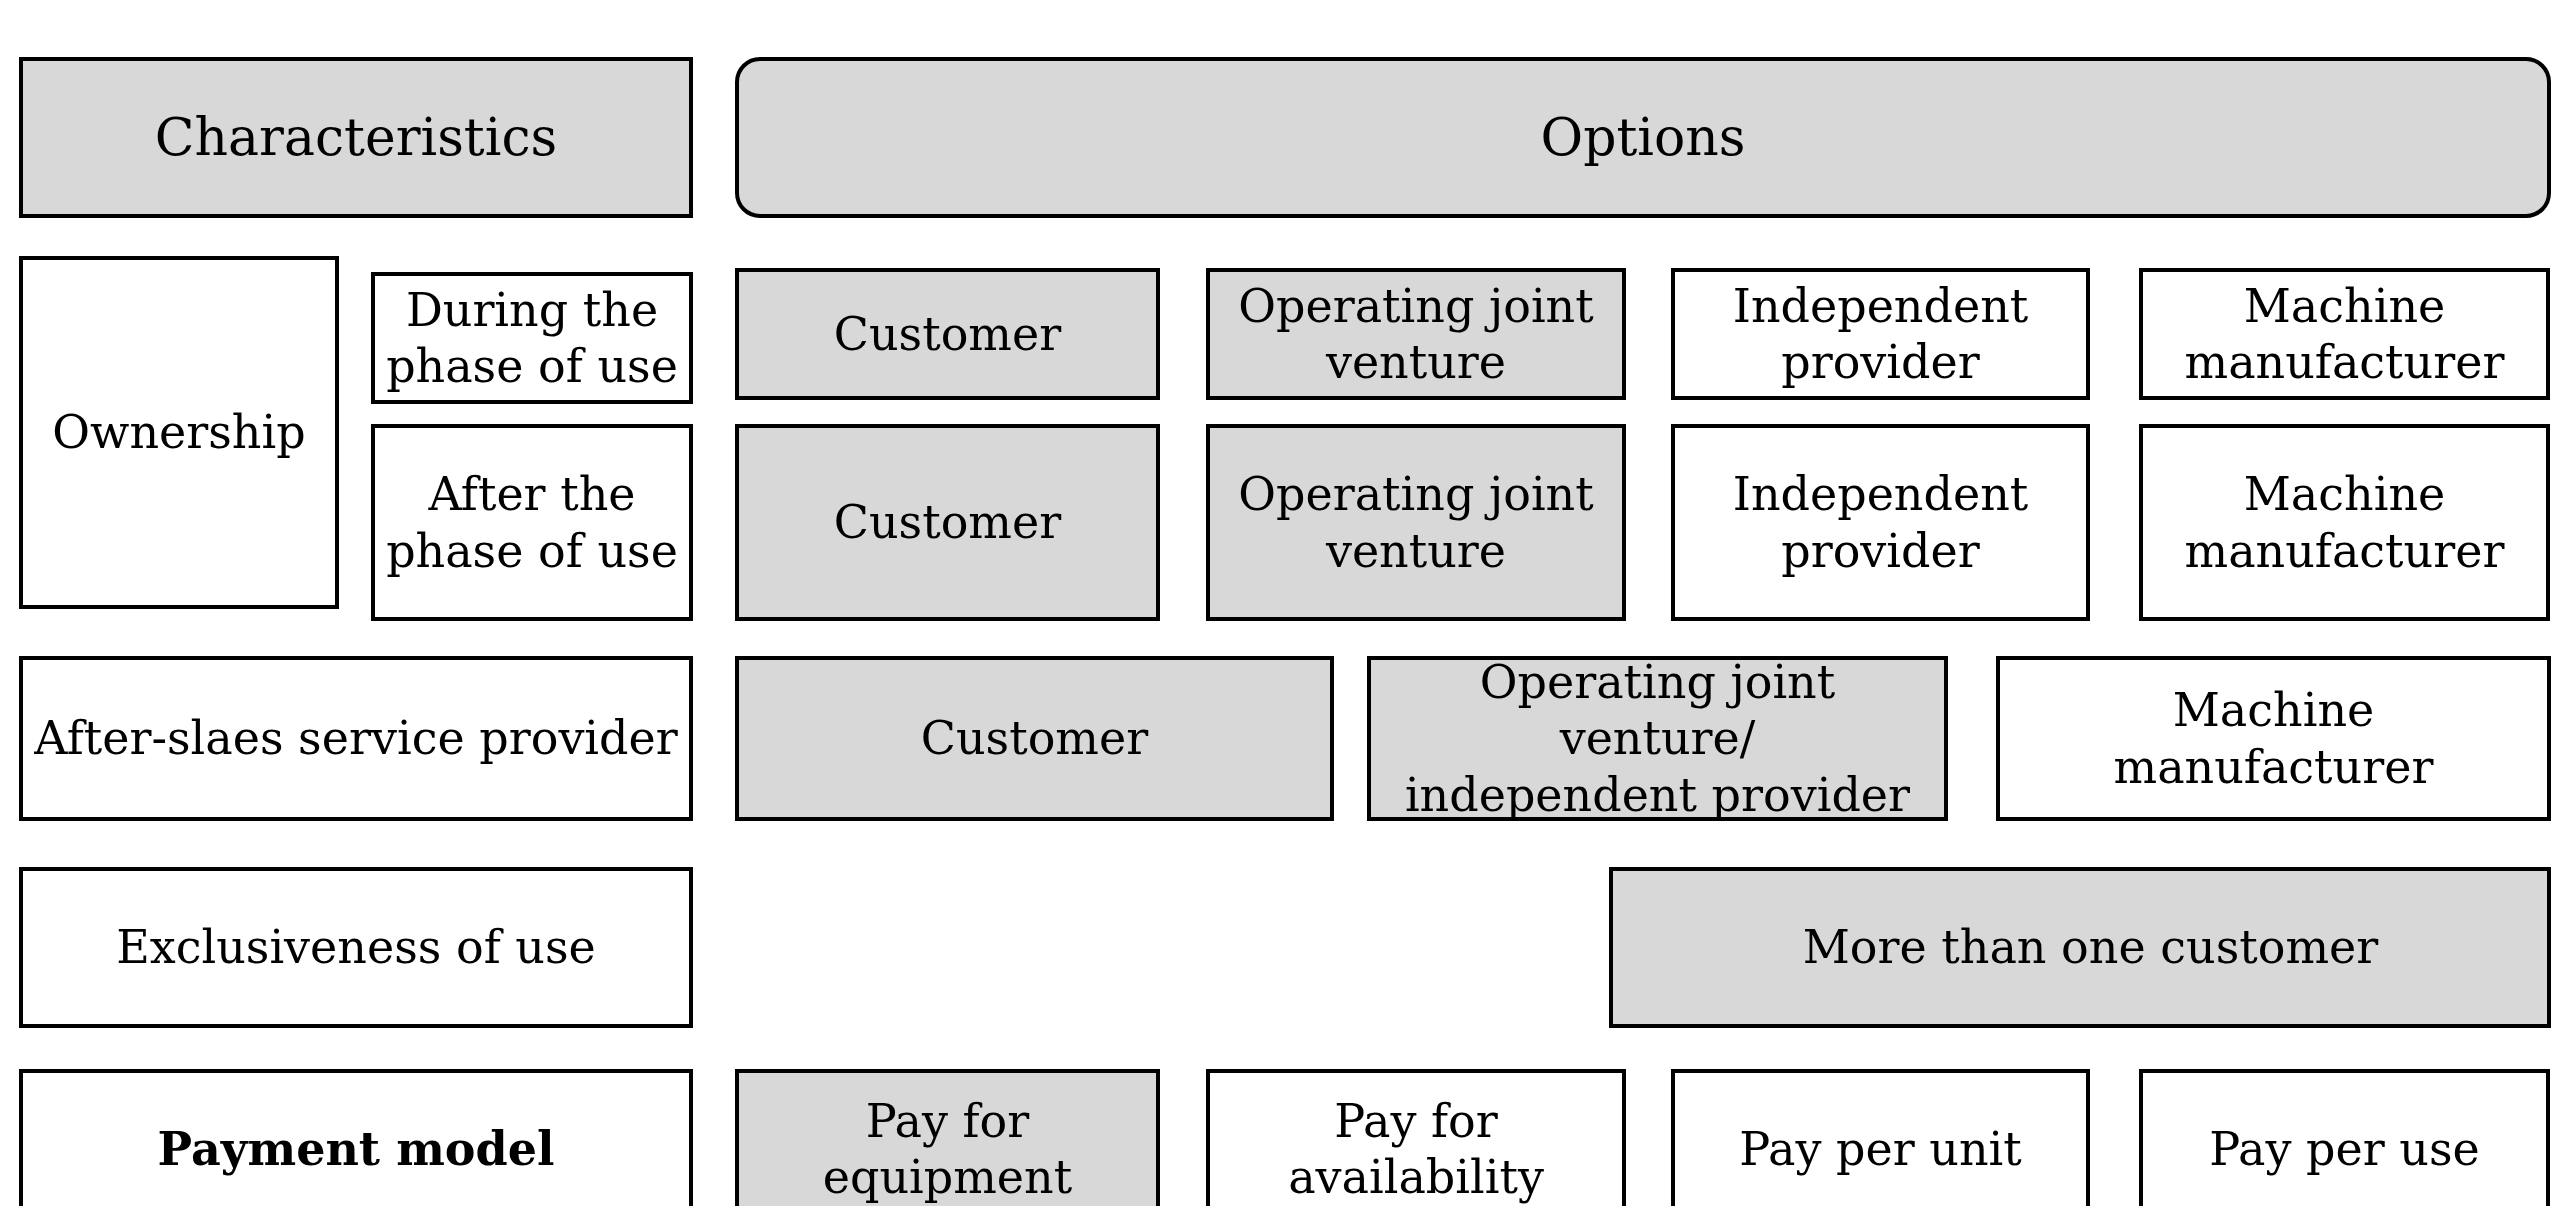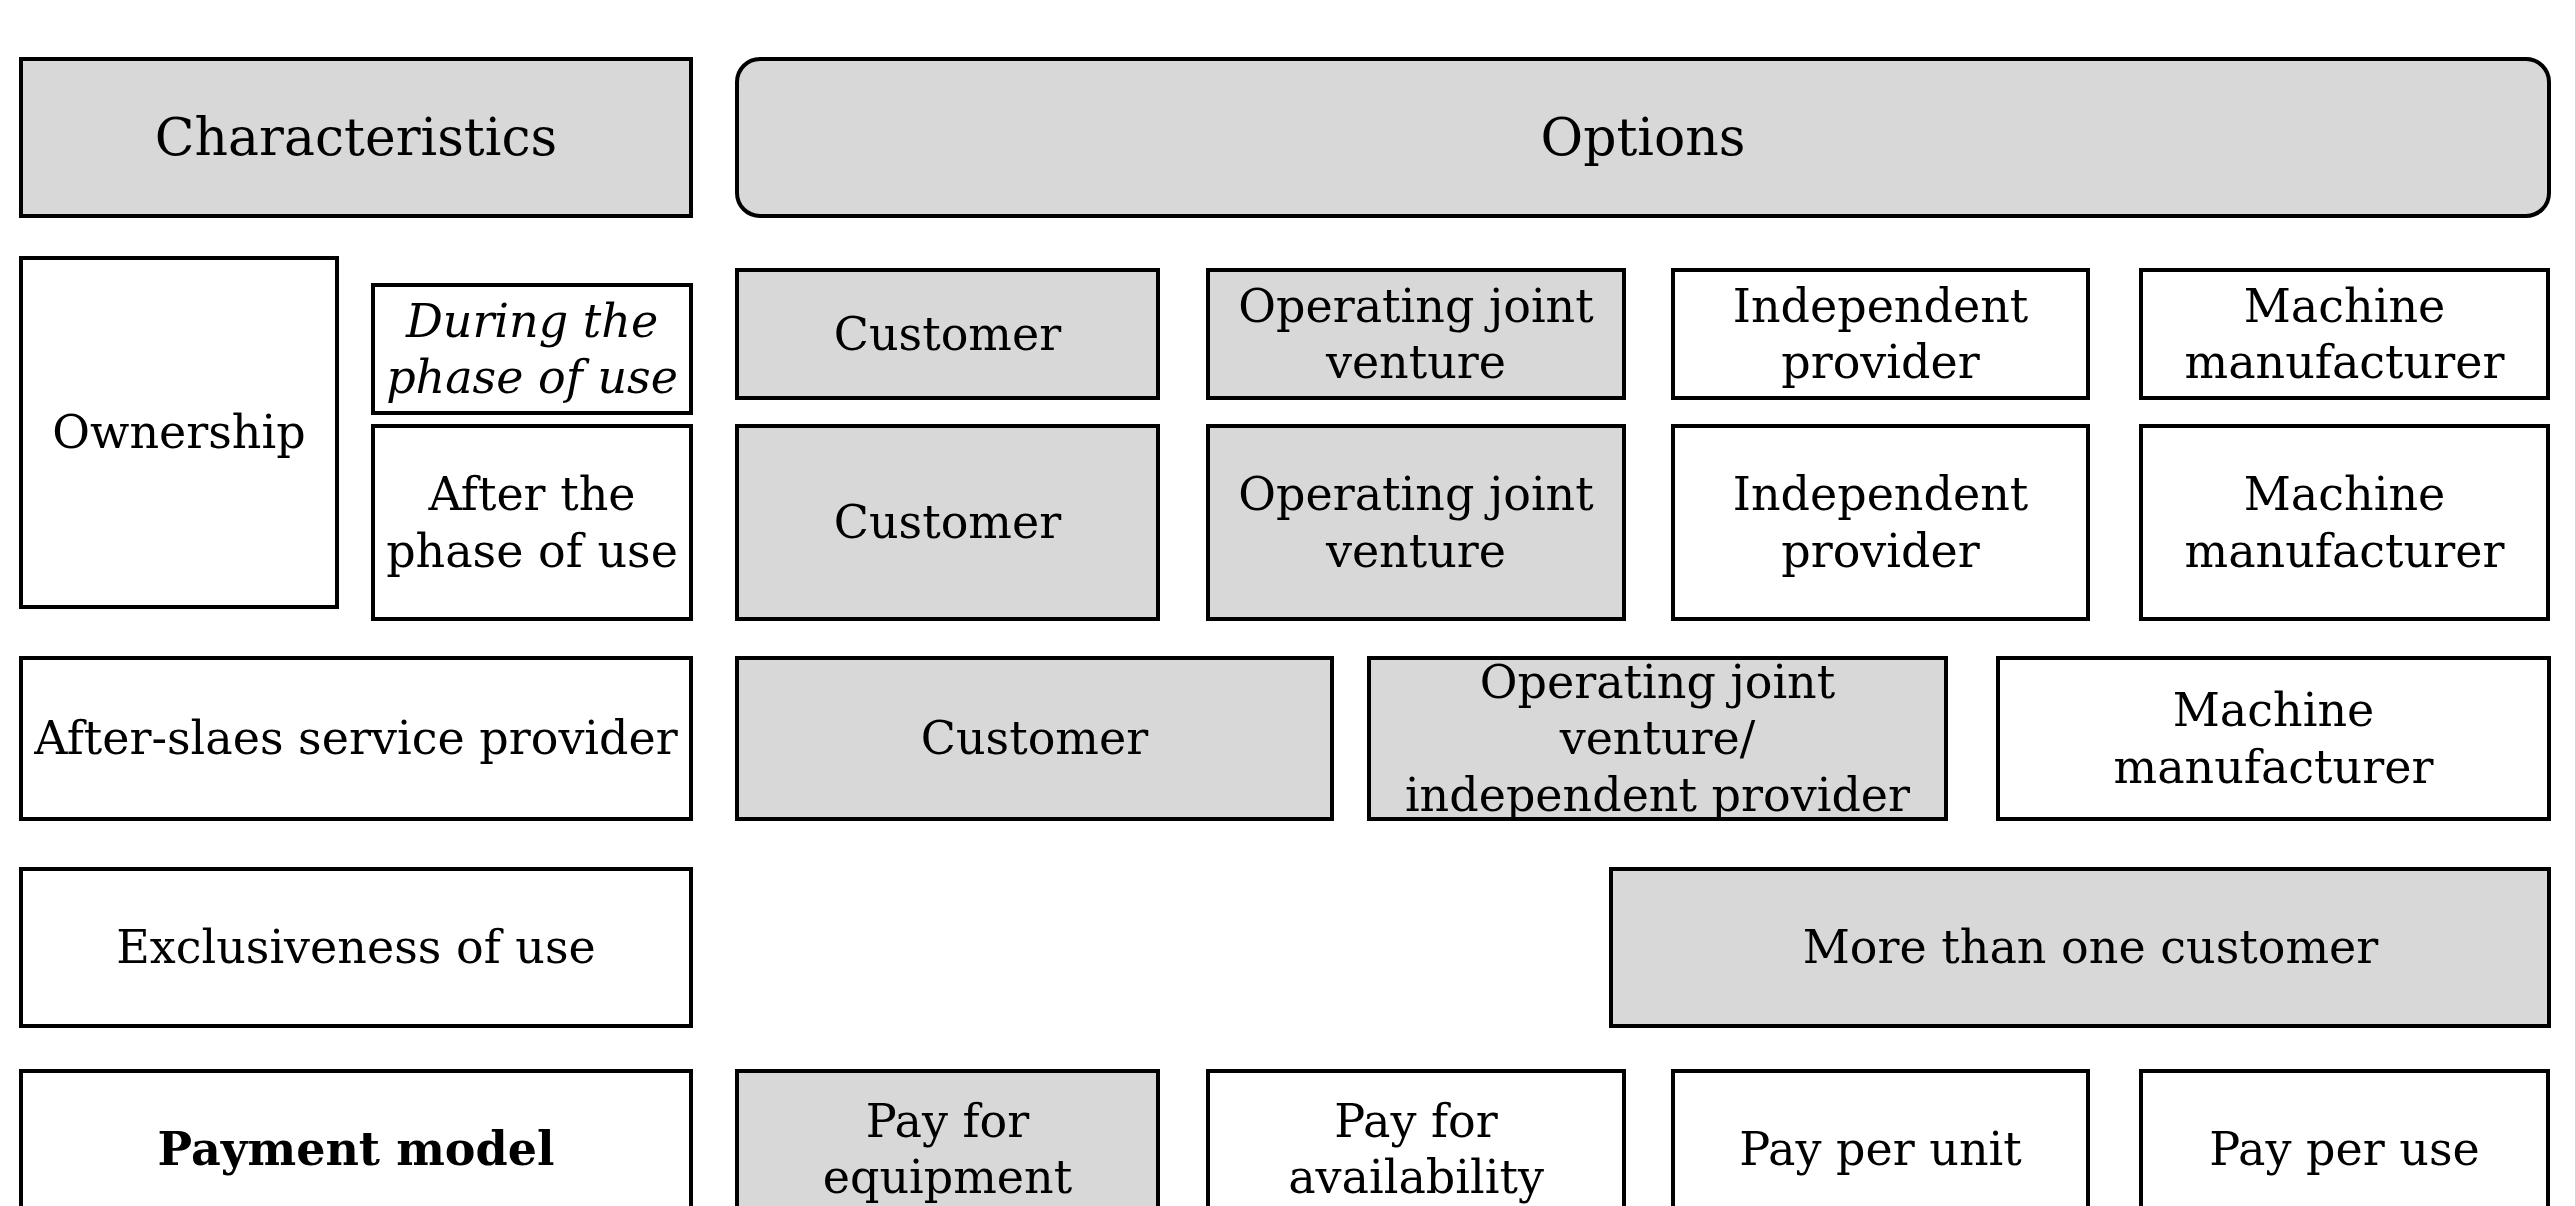--- a/index.html
+++ b/index.html
@@ -36,21 +36,21 @@
 </head>
 <body>
 
 <div class="stage">
 
   <div class="box shaded hdr" style="left:19px; top:17px; width:674px; height:161px;">Characteristics</div>
   <div class="box shaded hdr" style="left:735px; top:17px; width:1816px; height:161px;border-radius:25px;">Options</div>
 
   <div class="box" style="left:19px; top:216px; width:320px; height:353px;">Ownership</div>
 
-  <div class="box" style="left:371px; top:243px; width:322px; height:132px;font-style:italic;">During the
+  <div class="box" style="left:371px; top:232px; width:322px; height:132px;">During the
 phase of use</div>
   <div class="box shaded" style="left:735px; top:228px; width:425px; height:132px;">Customer</div>
   <div class="box shaded" style="left:1206px; top:228px; width:420px; height:132px;">Operating joint
 venture</div>
   <div class="box" style="left:1671px; top:228px; width:419px; height:132px;">Independent
 provider</div>
   <div class="box" style="left:2139px; top:228px; width:411px; height:132px;">Machine
 manufacturer</div>
 
   <div class="box" style="left:371px; top:384px; width:322px; height:197px;">After the

